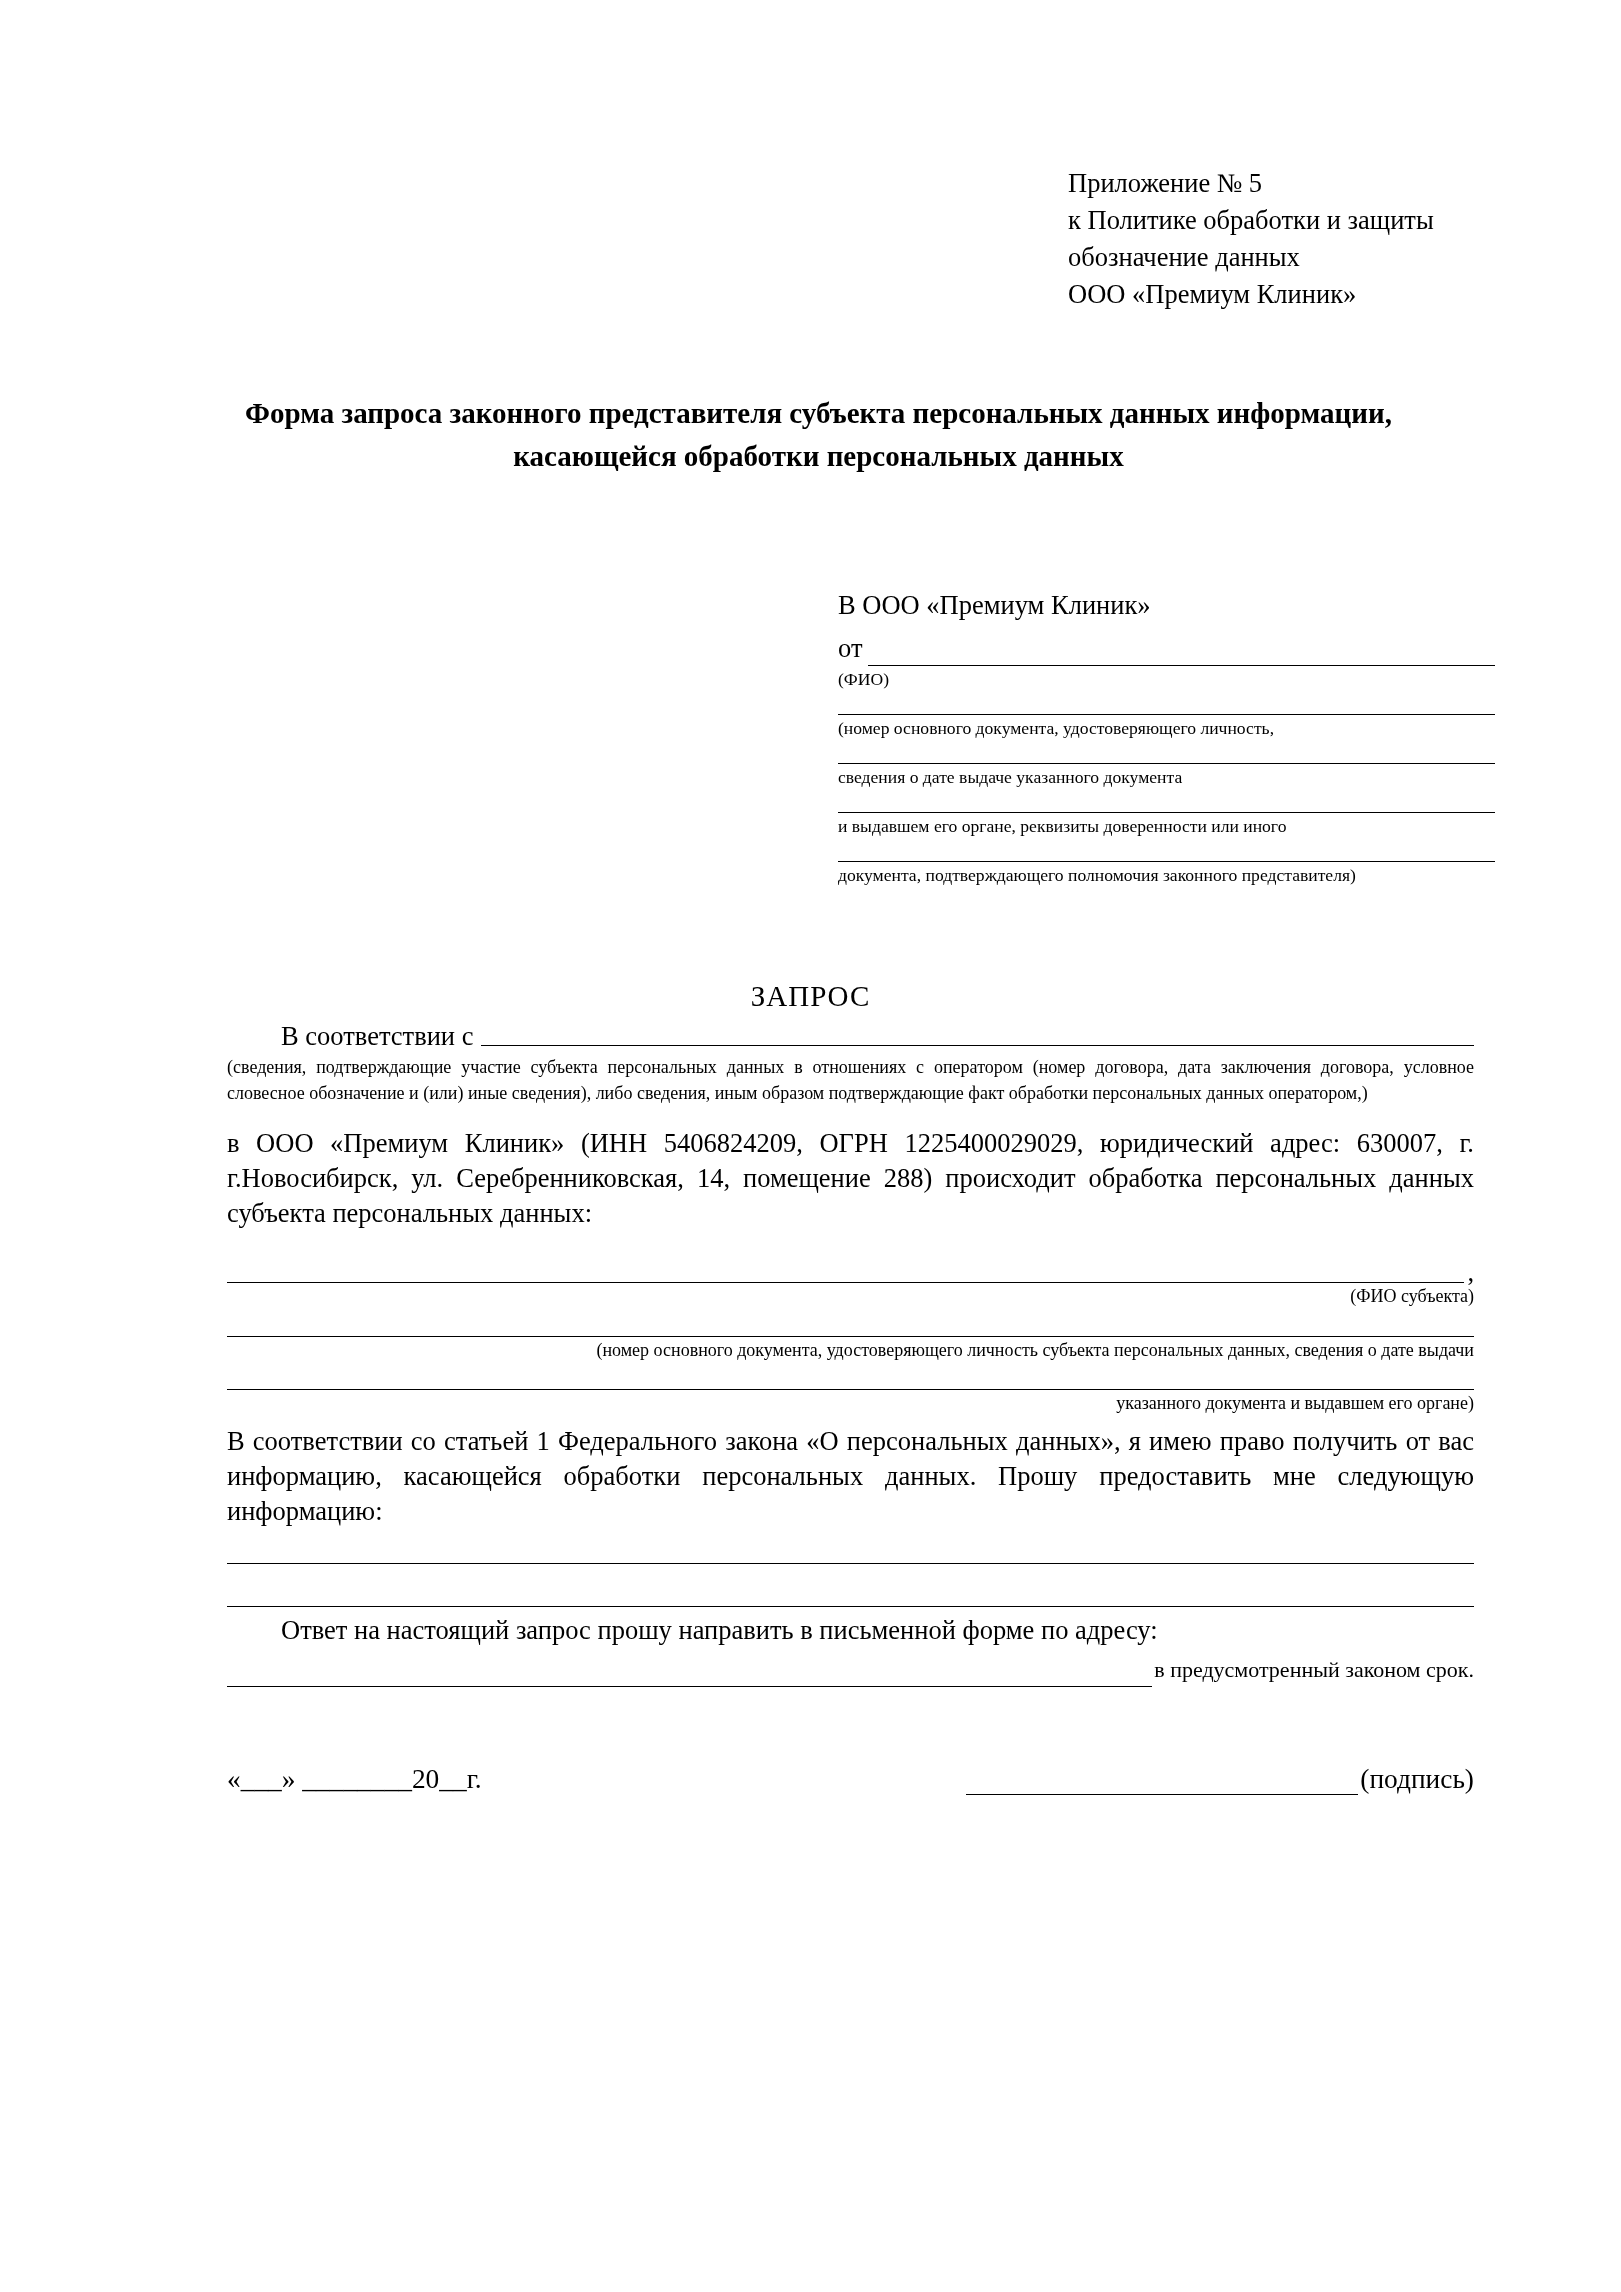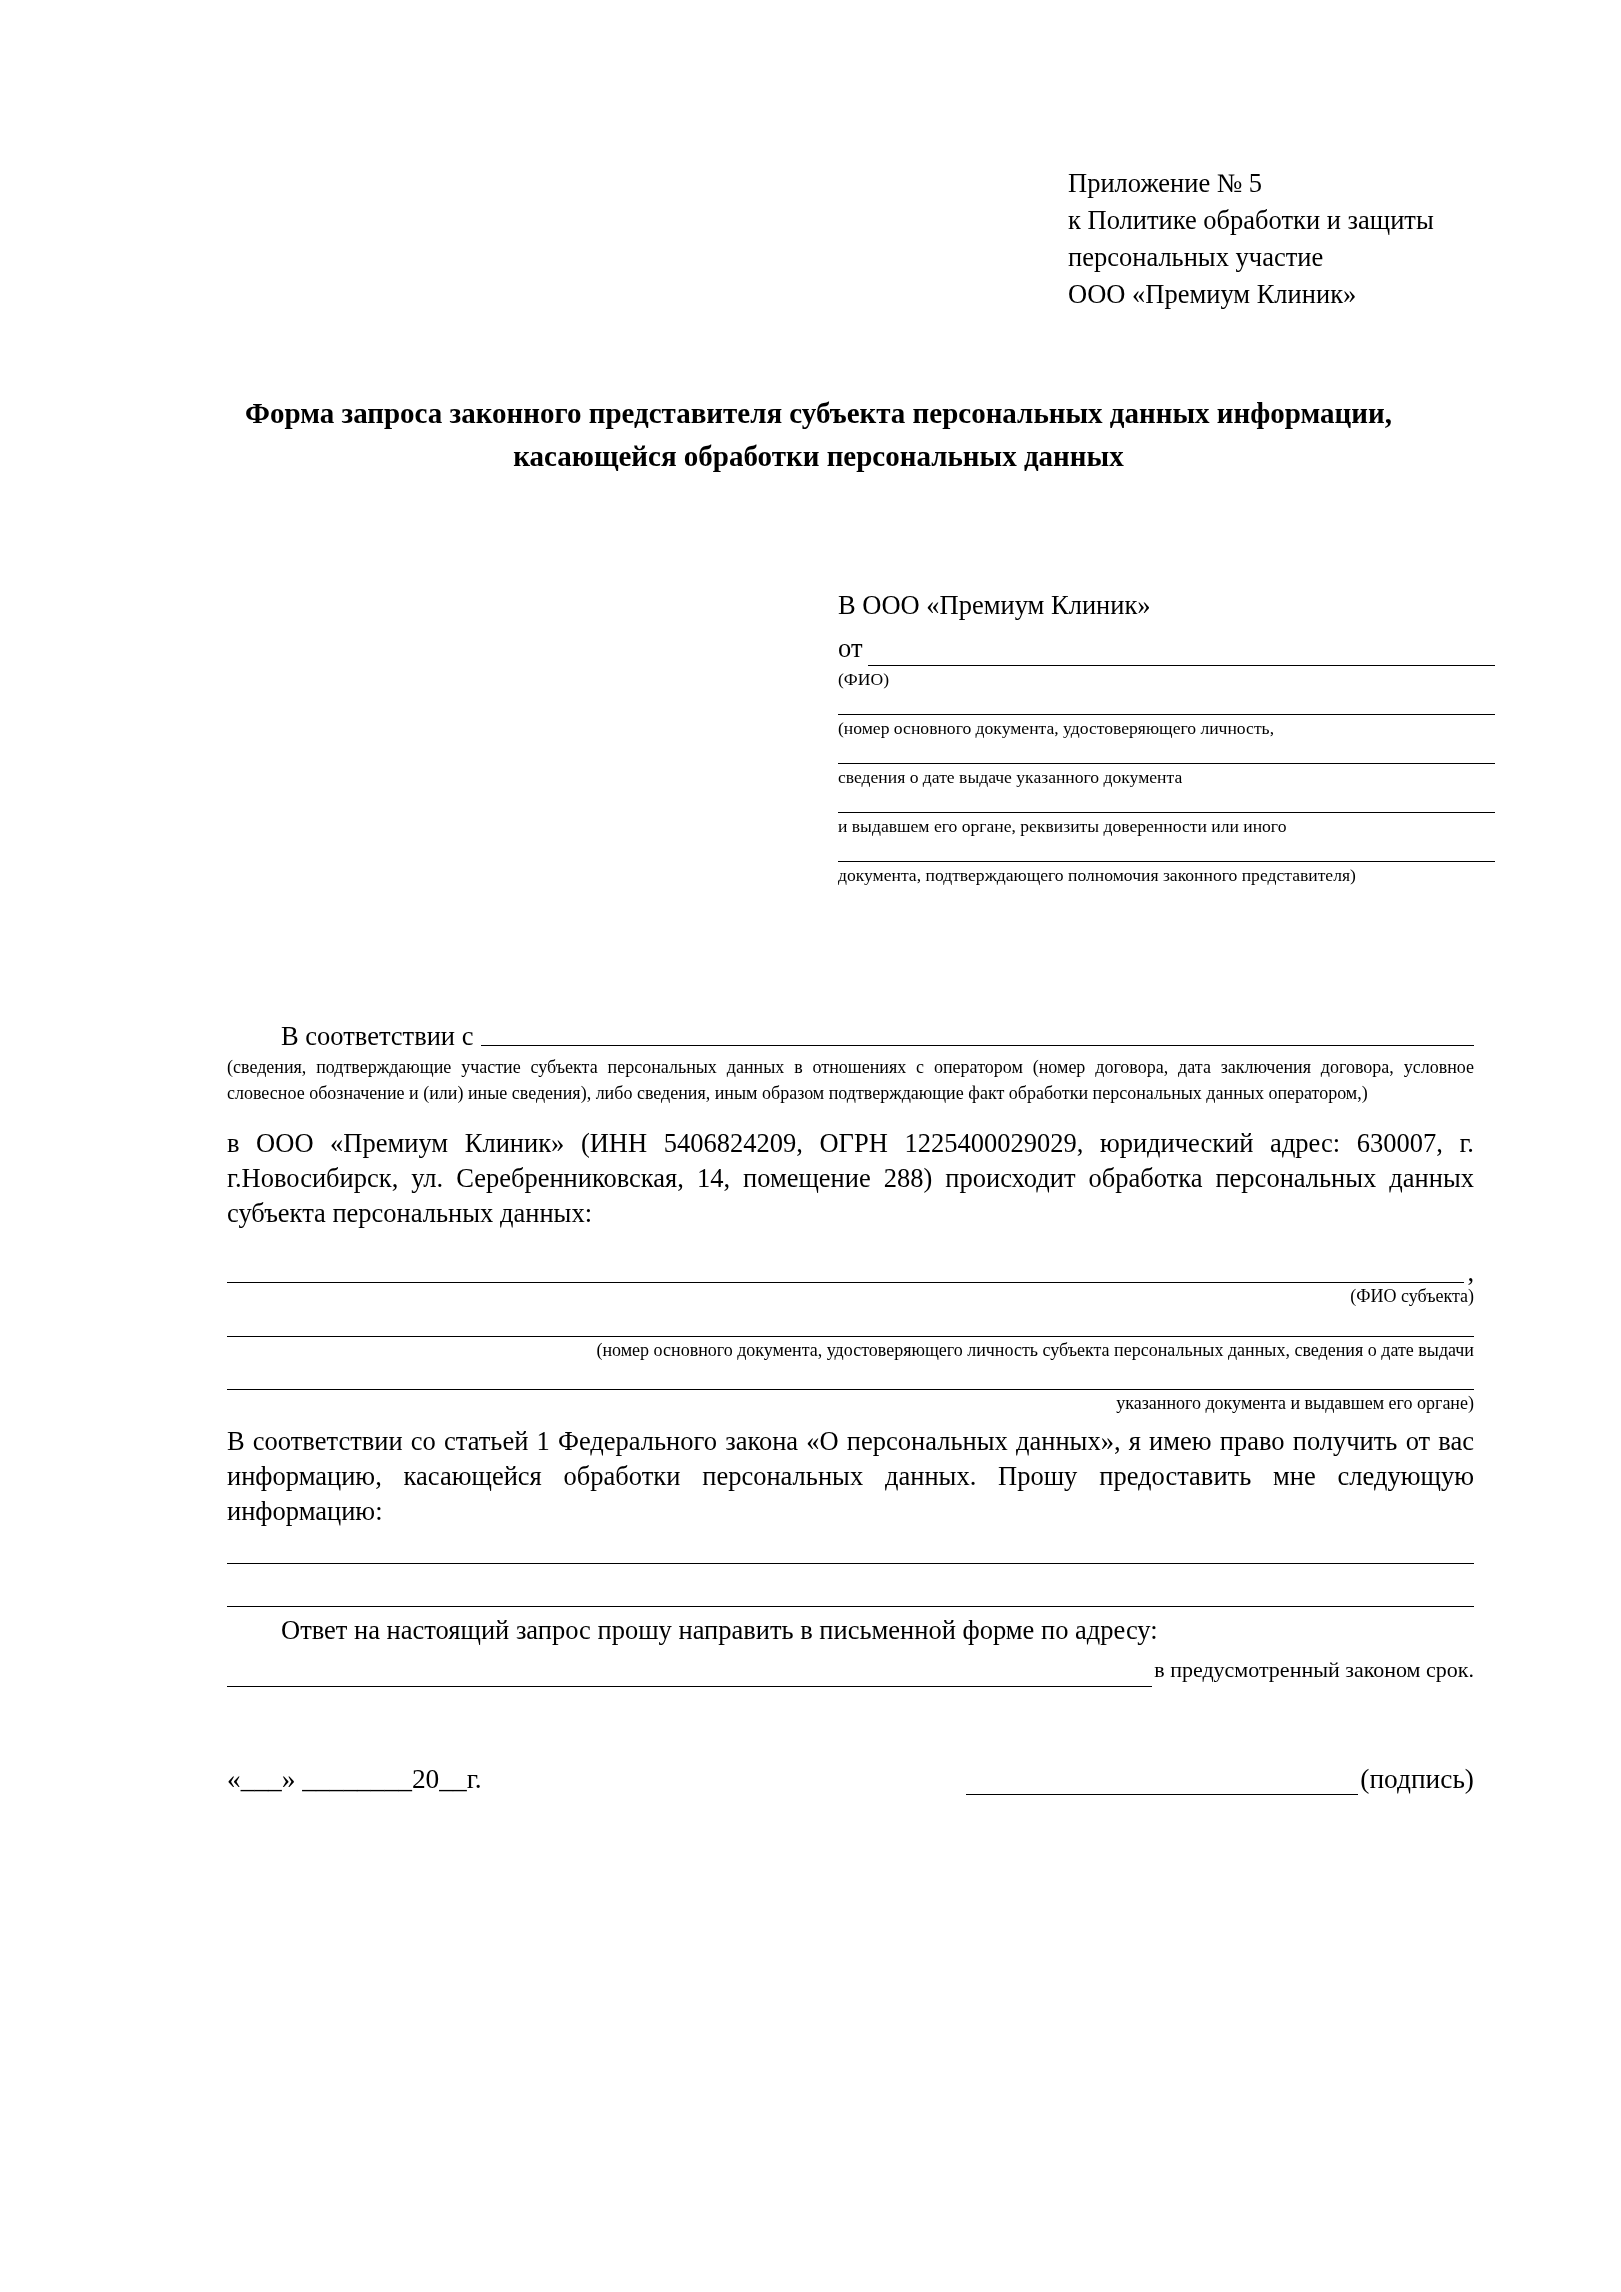--- a/index.html
+++ b/index.html
@@ -178,21 +178,21 @@
   .sign-right .tail-text { white-space: nowrap; padding-left: 2px; }
 </style>
 </head>
 <body>
 
 <div class="page">
 
   <div class="header-block">
     <div>Приложение № 5</div>
     <div>к Политике обработки и защиты</div>
-    <div>персональных участие</div>
+    <div>обозначение данных</div>
     <div>ООО «Премиум Клиник»</div>
   </div>
 
   <div class="doc-title">
     <span>Форма запроса законного представителя субъекта персональных данных</span>
     <span>информации, касающейся обработки персональных данных</span>
   </div>
 
   <div class="addressee">
     <div>В ООО «Премиум Клиник»</div>
@@ -209,20 +209,21 @@
     <div class="blank-row"></div>
     <div class="caption">сведения о дате выдаче указанного документа</div>
 
     <div class="blank-row"></div>
     <div class="caption">и выдавшем его органе, реквизиты доверенности или иного</div>
 
     <div class="blank-row"></div>
     <div class="caption">документа, подтверждающего полномочия законного представителя)</div>
   </div>
 
+  <div class="zapros">ЗАПРОС</div>
 
   <div class="body-block">
 
     <div class="row-inline">
       <span class="lead">В соответствии с</span>
       <span class="fill-line"></span>
     </div>
     <div class="small-caption">(сведения, подтверждающие участие субъекта персональных данных в отношениях с оператором (номер договора, дата заключения договора, условное словесное обозначение и (или) иные сведения), либо сведения, иным образом подтверждающие факт обработки персональных данных оператором,)</div>
 
     <div class="para">в ООО «Премиум Клиник» (ИНН 5406824209, ОГРН 1225400029029, юридический адрес: 630007, г. г.Новосибирск, ул. Серебренниковская, 14, помещение 288) происходит обработка персональных данных субъекта персональных данных:</div>

